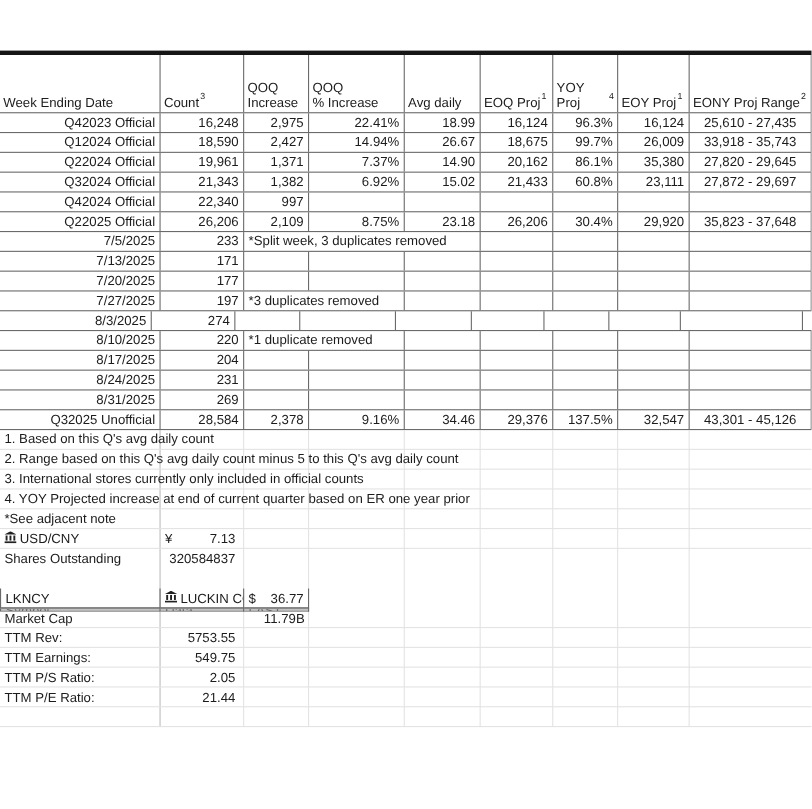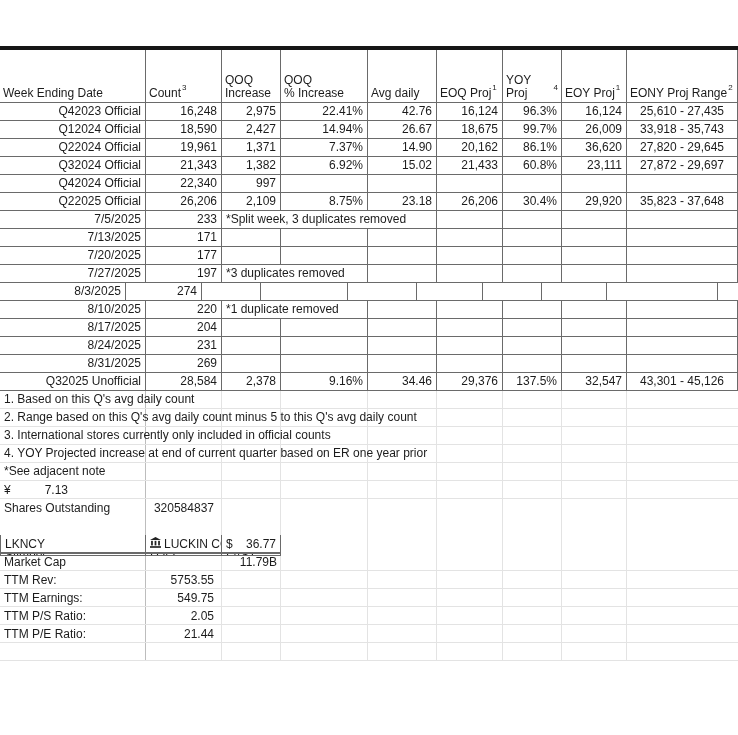--- a/index.html
+++ b/index.html
@@ -89,21 +89,21 @@
         <div class="hcell" style="width: 111px;">
           <span class="hlab">EONY Proj Range</span>
           <sup>2</sup>
         </div>
       </div>
       <div class="row">
         <div class="cell rowlabel" style="width: 146px;">Q42023 Official</div>
         <div class="cell num" style="width: 76px;">16,248</div>
         <div class="cell num" style="width: 59px;">2,975</div>
         <div class="cell num" style="width: 87px;">22.41%</div>
-        <div class="cell num" style="width: 69px;">42.76</div>
+        <div class="cell num" style="width: 69px;">18.99</div>
         <div class="cell num" style="width: 66px;">16,124</div>
         <div class="cell num" style="width: 59px;">96.3%</div>
         <div class="cell num" style="width: 65px;">16,124</div>
         <div class="cell range" style="width: 111px;">25,610 - 27,435</div>
       </div>
       <div class="row">
         <div class="cell rowlabel" style="width: 146px;">Q12024 Official</div>
         <div class="cell num" style="width: 76px;">18,590</div>
         <div class="cell num" style="width: 59px;">2,427</div>
         <div class="cell num" style="width: 87px;">14.94%</div>
@@ -114,21 +114,21 @@
         <div class="cell range" style="width: 111px;">33,918 - 35,743</div>
       </div>
       <div class="row">
         <div class="cell rowlabel" style="width: 146px;">Q22024 Official</div>
         <div class="cell num" style="width: 76px;">19,961</div>
         <div class="cell num" style="width: 59px;">1,371</div>
         <div class="cell num" style="width: 87px;">7.37%</div>
         <div class="cell num" style="width: 69px;">14.90</div>
         <div class="cell num" style="width: 66px;">20,162</div>
         <div class="cell num" style="width: 59px;">86.1%</div>
-        <div class="cell num" style="width: 65px;">36,620</div>
+        <div class="cell num" style="width: 65px;">35,380</div>
         <div class="cell range" style="width: 111px;">27,820 - 29,645</div>
       </div>
       <div class="row">
         <div class="cell rowlabel" style="width: 146px;">Q32024 Official</div>
         <div class="cell num" style="width: 76px;">21,343</div>
         <div class="cell num" style="width: 59px;">1,382</div>
         <div class="cell num" style="width: 87px;">6.92%</div>
         <div class="cell num" style="width: 69px;">15.02</div>
         <div class="cell num" style="width: 66px;">21,433</div>
         <div class="cell num" style="width: 59px;">60.8%</div>
@@ -192,21 +192,21 @@
         <div class="cell rowlabel" style="width: 146px;">7/27/2025</div>
         <div class="cell num" style="width: 76px;">197</div>
         <div class="cell note" style="width: 146px;">*3 duplicates removed</div>
         <div class="cell num" style="width: 69px;"></div>
         <div class="cell num" style="width: 66px;"></div>
         <div class="cell num" style="width: 59px;"></div>
         <div class="cell num" style="width: 65px;"></div>
         <div class="cell num" style="width: 111px;"></div>
       </div>
       <div class="row">
-        <div class="cell rowlabel" style="width: 126px; padding-left: 48px;">8/3/2025</div>
+        <div class="cell rowlabel" style="width: 138px; padding-left: 48px;">8/3/2025</div>
         <div class="cell num" style="width: 76px;">274</div>
         <div class="cell num" style="width: 59px;"></div>
         <div class="cell num" style="width: 87px;"></div>
         <div class="cell num" style="width: 69px;"></div>
         <div class="cell num" style="width: 66px;"></div>
         <div class="cell num" style="width: 59px;"></div>
         <div class="cell num" style="width: 65px;"></div>
         <div class="cell range" style="width: 111px;"></div>
       </div>
       <div class="row">
@@ -275,20 +275,30 @@
       <div class="vline mid" style="left: 145px;"></div>
     <div id="footnotes">
         <div class="fnrow">1. Based on this Q's avg daily count</div>
         <div class="fnrow">2. Range based on this Q's avg daily count minus 5 to this Q's avg daily count</div>
         <div class="fnrow">3. International stores currently only included in official counts</div>
         <div class="fnrow">4. YOY Projected increase at end of current quarter based on ER one year prior</div>
         <div class="fnrow">*See adjacent note</div>
       </div>
     <div id="bottom-section">
         <div class="brow">
+          <div class="bcell lbl" style="width: 146px;">
+            <span class="bank-icon"><svg width="11" height="11" viewBox="0 0 12 12" fill="#222">
+                <path d="M6 0 L12 3.2 L0 3.2 Z"></path>
+                <rect x="1.2" y="4.2" width="1.9" height="5"></rect>
+                <rect x="5.05" y="4.2" width="1.9" height="5"></rect>
+                <rect x="8.9" y="4.2" width="1.9" height="5"></rect>
+                <rect x="0" y="10" width="12" height="1.8"></rect>
+              </svg></span>
+            <span>USD/CNY</span>
+          </div>
           <div class="bcell acct" style="width: 76px; padding-right: 8px;">
             <span>¥</span>
             <span>7.13</span>
           </div>
         </div>
         <div class="brow" style="border-bottom: none;">
           <div class="bcell lbl" style="width: 146px;">
             <span>Shares Outstanding</span>
           </div>
           <div class="bcell val" style="width: 76px; padding-right: 8px;">

